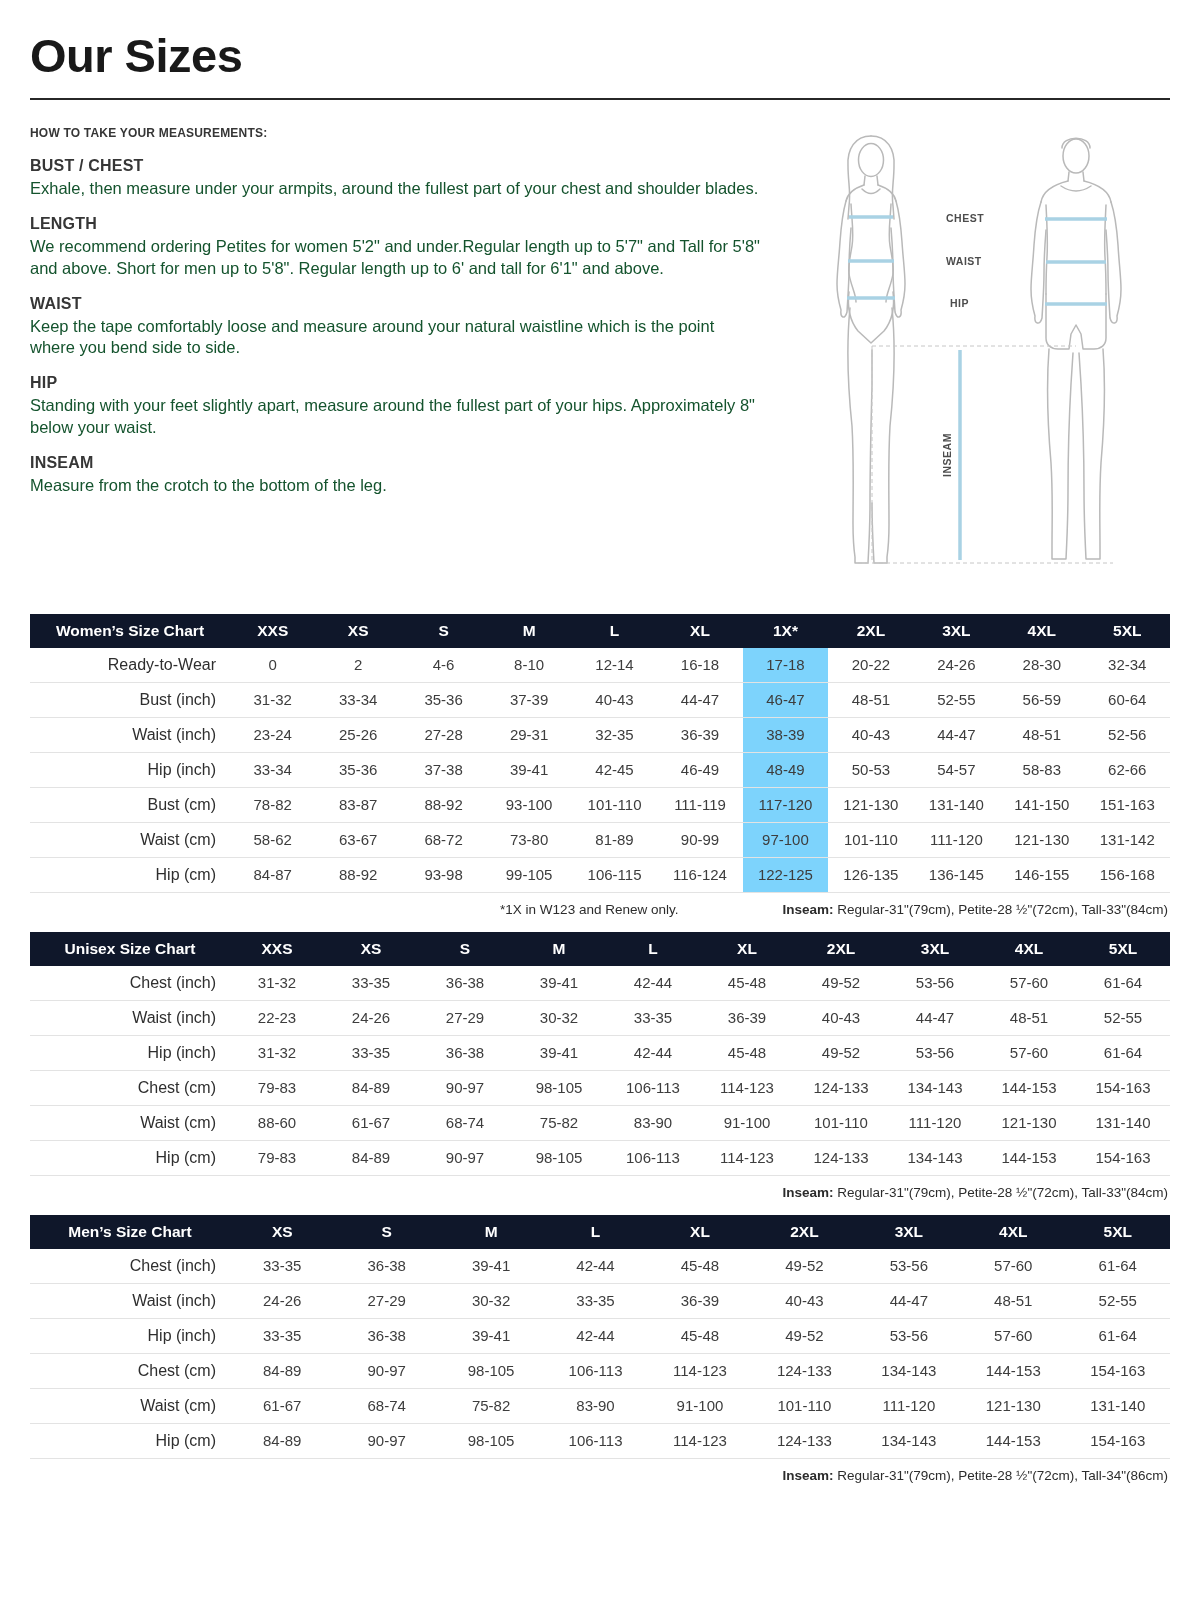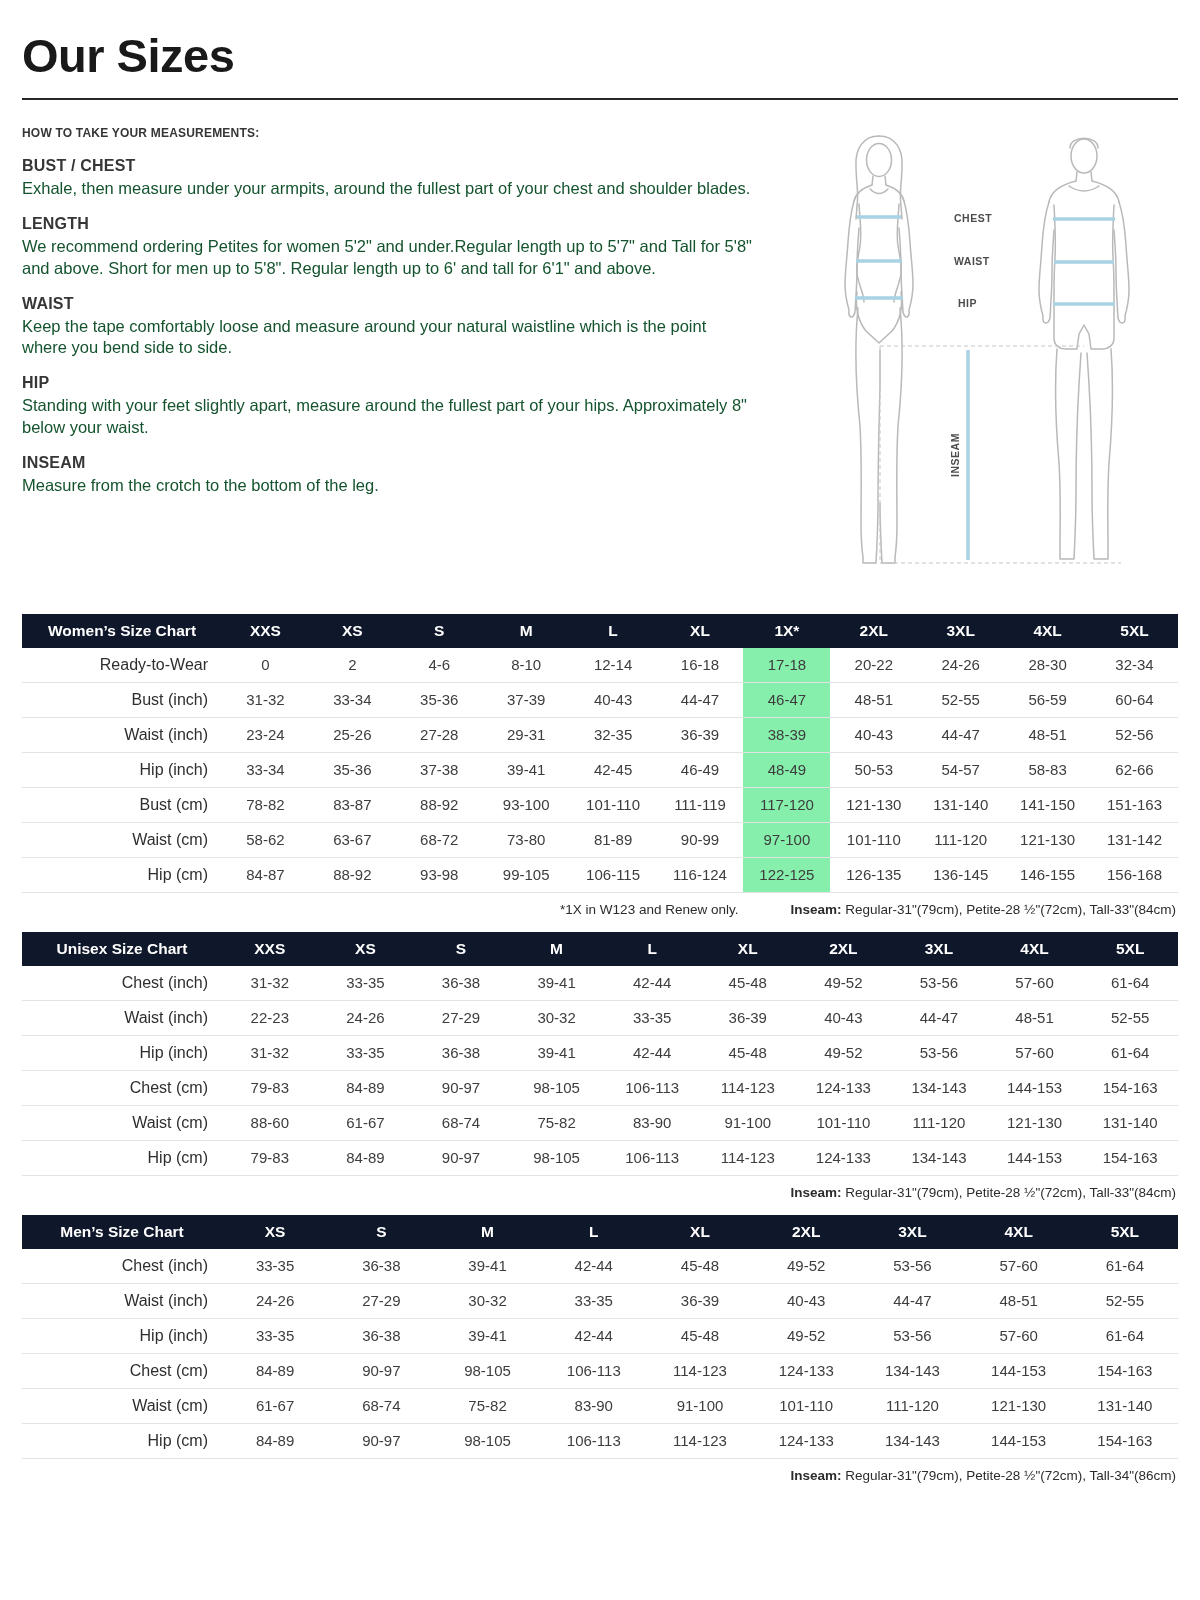--- a/index.html
+++ b/index.html
@@ -1,20 +1,20 @@
 <!DOCTYPE html>
 <html><head>
 <meta charset="utf-8">
 <style>
   html,body{margin:0;padding:0;}
   body{
     width:1200px;height:1600px;background:#ffffff;overflow:hidden;
     font-family:"Liberation Sans",sans-serif;color:#4a4a4a;
   }
-  .page{padding:22px 22px 0;}
+  .page{padding:22px 30px 0;}
   .title{font-size:47px;font-weight:800;color:#191919;line-height:1.1;margin:8px 0 16px;letter-spacing:-0.5px;}
   .rule{height:0;border-top:2px solid #272727;}
   .top{position:relative;margin-top:26px;min-height:460px;}
   .inst{width:732px;}
   .inst-heading{font-size:12px;font-weight:700;color:#363636;margin-bottom:17px;letter-spacing:.2px;}
   .section{margin-bottom:15px;}
   .sec-title{font-size:16px;font-weight:700;color:#363636;margin-bottom:3px;letter-spacing:.2px;}
   .sec-body{font-size:16.5px;line-height:1.33;color:#14532d;}
   .diagram{position:absolute;top:-4px;right:0;}
   svg .fig{fill:none;stroke:#b9b9b9;stroke-width:1.5;stroke-linecap:round;stroke-linejoin:round;}
@@ -22,22 +22,22 @@
   svg .dash{stroke:#c6c6c6;stroke-width:1;stroke-dasharray:4 3;fill:none;}
   svg .dlabel{font-family:"Liberation Sans",sans-serif;font-size:10.5px;font-weight:700;fill:#4c4c4c;letter-spacing:.5px;}
   .tables{margin-top:28px;}
   .table-block{margin-bottom:13px;}
   table.size-table{width:100%;border-collapse:collapse;table-layout:fixed;}
   .size-table col.label-col{width:200px;}
   .size-table thead th{background:#0f172a;color:#ffffff;font-weight:700;font-size:15.5px;padding:8px 2px;text-align:center;}
   .size-table tbody th{font-size:16px;font-weight:400;color:#2e2e2e;text-align:right;padding:8px 14px 8px 2px;}
   .size-table tbody td{font-size:15px;color:#3d3d3d;text-align:center;padding:8px 2px;}
   .size-table tbody tr{border-bottom:1px solid #e3e3e3;}
-  .size-table td.hl{background:#86efac;}
-  .footnotes{display:flex;justify-content:flex-end;align-items:baseline;gap:52px;font-size:13.5px;color:#2c2c2c;padding:9px 2px 2px;}
+  .size-table td.hl{background:#7dd3fc;}
+  .footnotes{display:flex;justify-content:flex-end;align-items:baseline;gap:104px;font-size:13.5px;color:#2c2c2c;padding:9px 2px 2px;}
   .footnotes b{font-weight:700;}
 </style>
 </head>
 <body>
 
 <div class="page">
 
   <h1 class="title">Our Sizes</h1>
   <div class="rule"></div>
 

